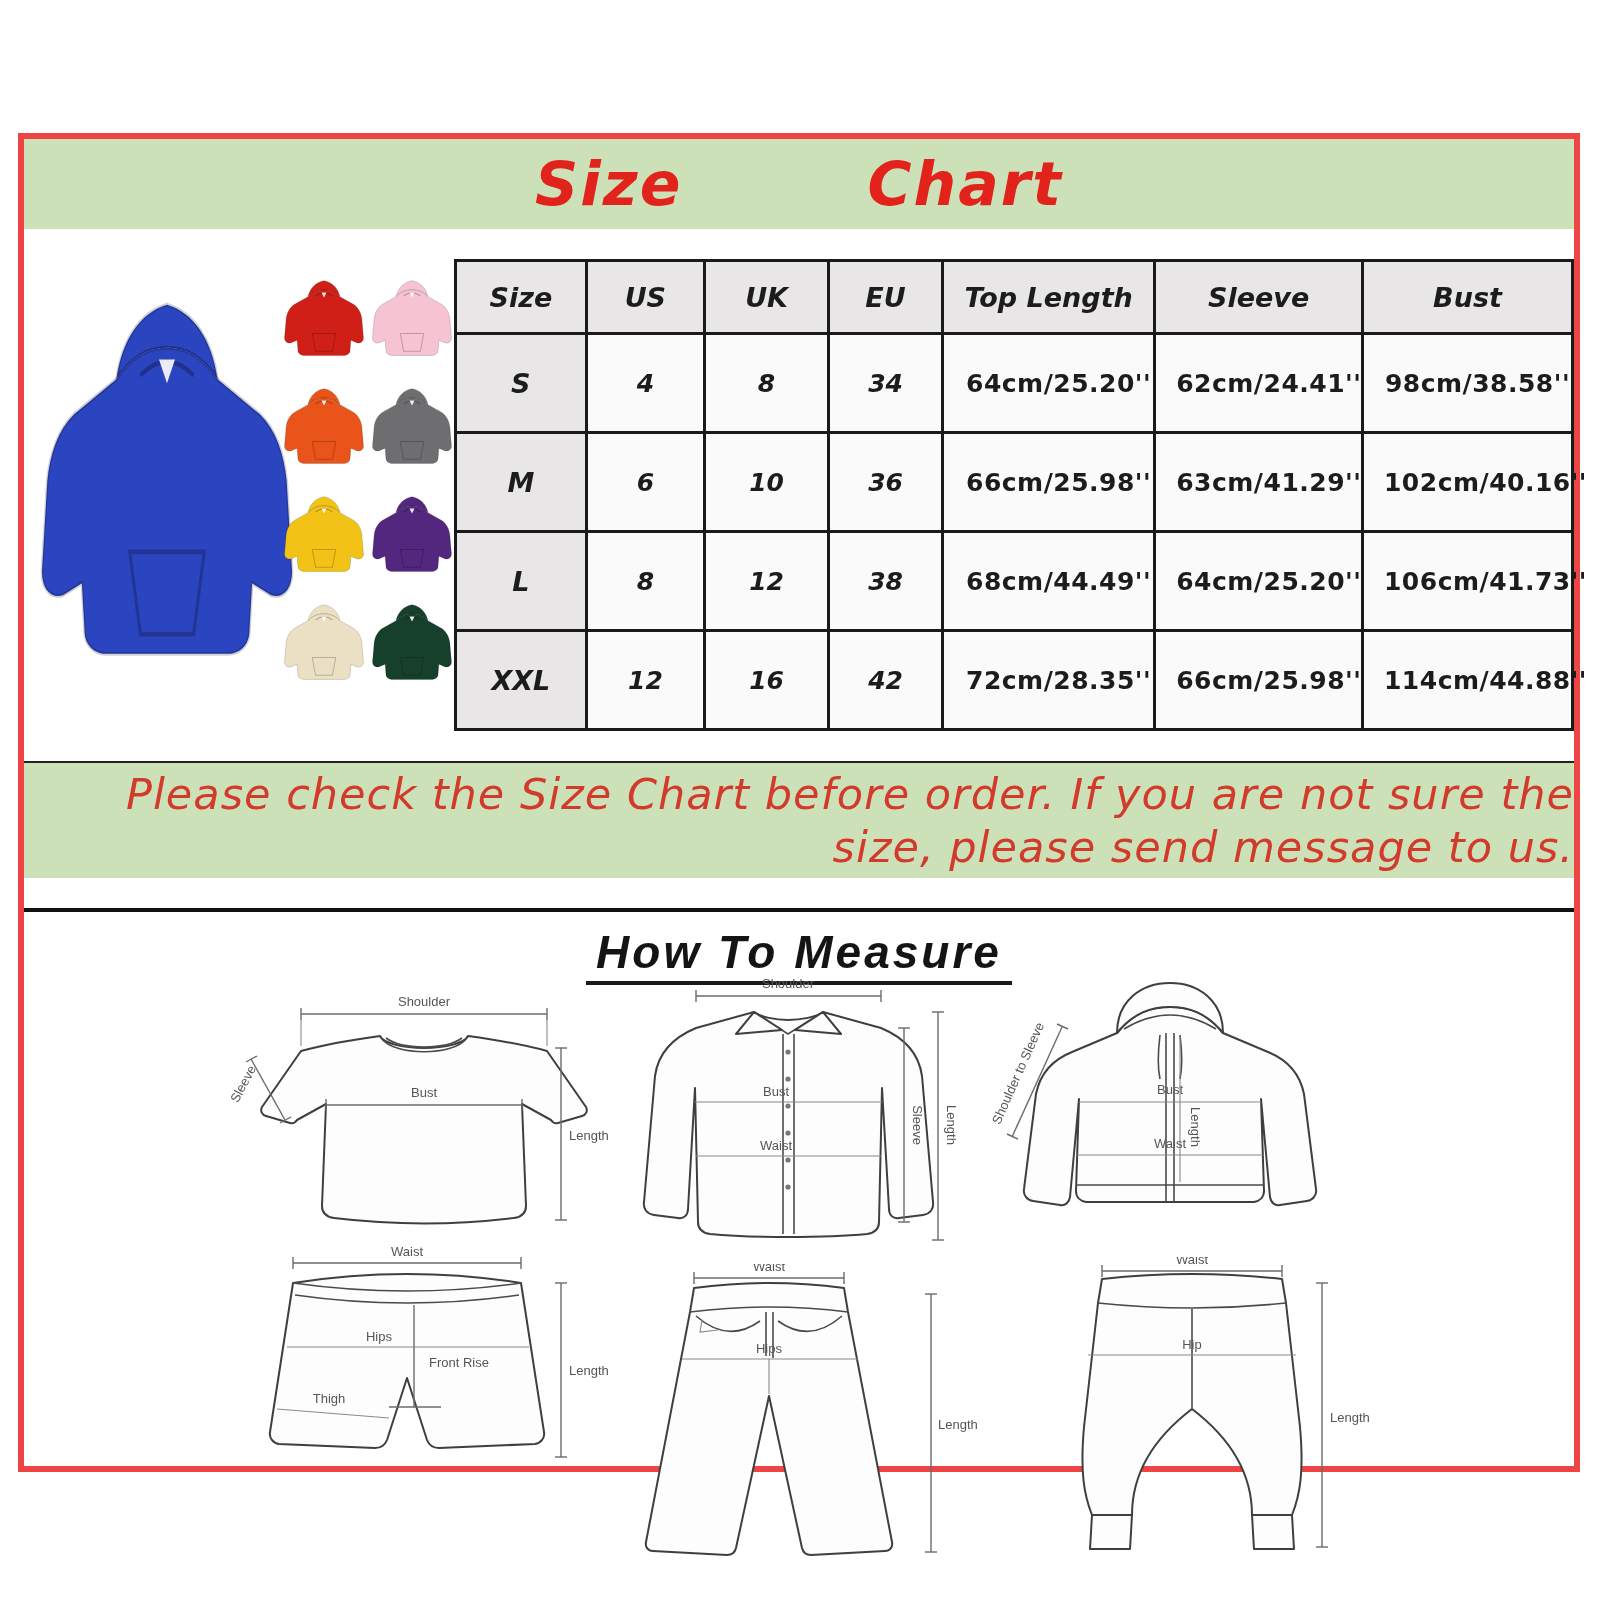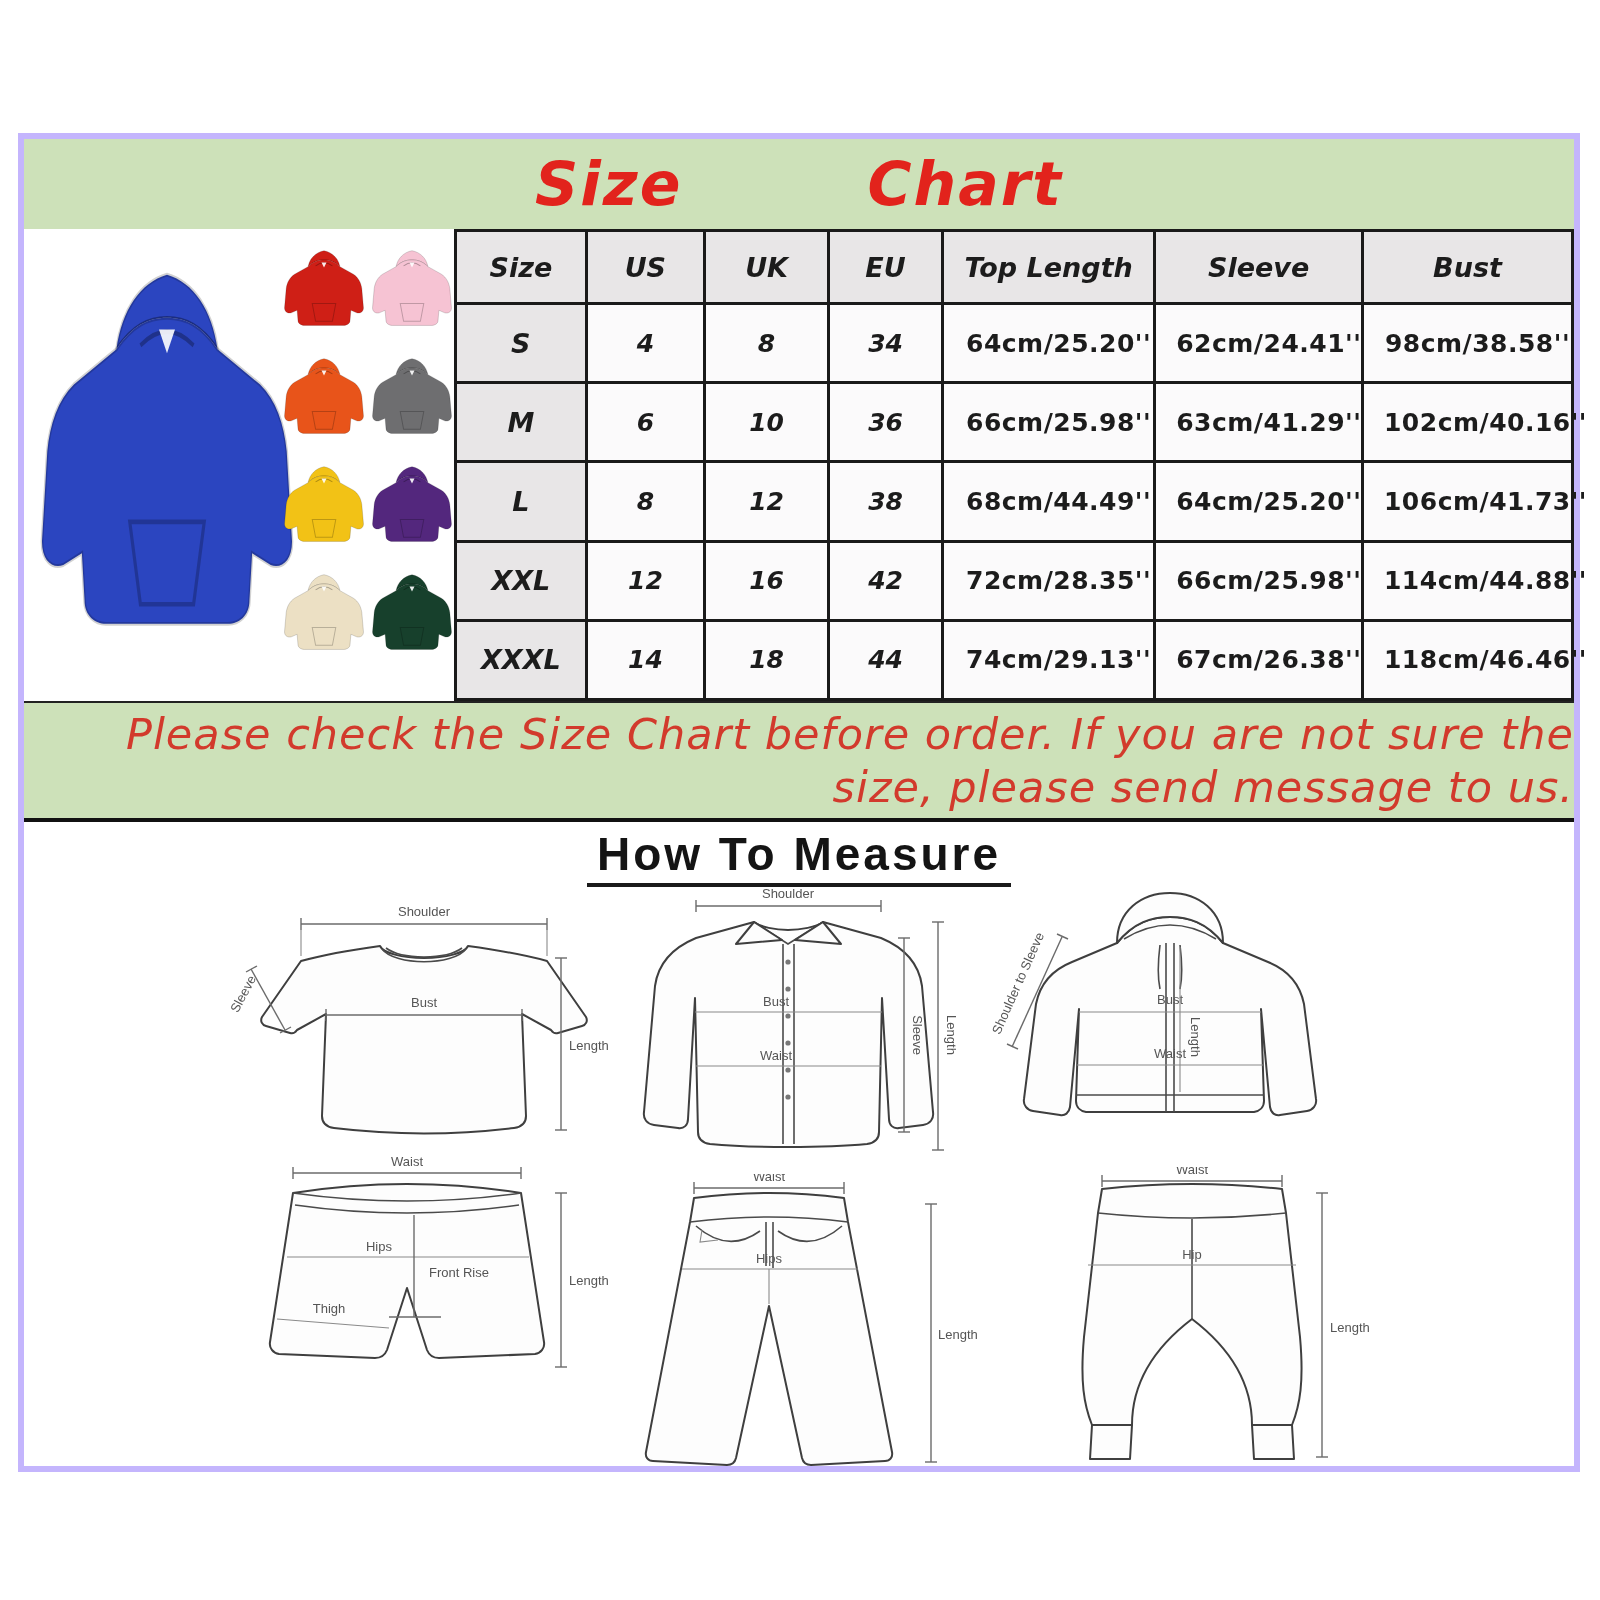--- a/index.html
+++ b/index.html
@@ -1,19 +1,19 @@
 <!DOCTYPE html>
 <html><head>
 <meta charset="utf-8">
 <style>
   html,body{margin:0;padding:0;background:#fff;}
   .page{position:relative;width:1600px;height:1600px;background:#fff;overflow:hidden;
         font-family:"DejaVu Sans",sans-serif;}
   .board{position:absolute;left:18px;top:133px;width:1550px;height:1327px;
-         border:6px solid #c4b5fd;background:#fff;display:flex;flex-direction:column;}
+         border:6px solid #ef4444;background:#fff;display:flex;flex-direction:column;gap:30px;}
   
   .title-band{height:90px;flex:0 0 90px;background:#cde1b9;display:flex;align-items:center;
               justify-content:center;gap:185px;}
   .title-band span{font-size:60px;font-weight:bold;font-style:italic;color:#e2231c;
                    letter-spacing:2px;}
   
   .upper{flex:0 0 472px;height:472px;display:flex;background:#fff;}
   .hoodie-panel{position:relative;flex:0 0 430px;background:#fff;}
   .hoodie-main{position:absolute;left:10px;top:30px;}
   .hoodie-grid{position:absolute;left:258px;top:12px;display:grid;
@@ -27,21 +27,21 @@
   .size-table td{background:#fbfafb;font-size:25px;}
   .size-table td.num{font-style:italic;}
   .size-table td.meas{font-style:normal;letter-spacing:.5px;padding-left:20px;}
   
   .notice-band{flex:0 0 115px;background:#cde1b9;display:flex;flex-direction:column;
                justify-content:center;align-items:flex-end;border-top:2px solid #222;}
   .notice-band div{font-size:43px;font-style:italic;color:#d23a2c;line-height:1.22;
                    letter-spacing:1px;white-space:nowrap;}
   
   .measure{position:relative;flex:1 1 auto;background:#fff;border-top:4px solid #111;}
-  .measure-head-wrap{text-align:center;margin-top:5px;}
+  .measure-head-wrap{text-align:center;margin-top:13px;font-style:italic;}
   .measure-head{display:inline-block;font-family:"Liberation Sans",sans-serif;font-size:46px;
                 font-weight:600;color:#141414;letter-spacing:3px;
                 border-bottom:4px solid #1a1a1a;padding:0 10px 2px;}
   .diagram{position:absolute;}
   .diagram path,.diagram line,.diagram circle{vector-effect:non-scaling-stroke;}
   .garment{fill:#fdfdfd;stroke:#3f3f3f;stroke-width:2;stroke-linejoin:round;}
   .detail{fill:none;stroke:#4a4a4a;stroke-width:1.6;}
   .faint{fill:none;stroke:#8a8a8a;stroke-width:1.1;}
   .mline{stroke:#6b6b6b;stroke-width:1.4;}
   .dtext{font-family:"Liberation Sans",sans-serif;font-size:13px;fill:#555;}
@@ -154,29 +154,20 @@
               <td class="meas">106cm/41.73''</td>
             </tr>
             <tr>
               <td class="rowhead">XXL</td>
               <td class="num">12</td>
               <td class="num">16</td>
               <td class="num">42</td>
               <td class="meas">72cm/28.35''</td>
               <td class="meas">66cm/25.98''</td>
               <td class="meas">114cm/44.88''</td>
-            </tr>
-            <tr>
-              <td class="rowhead">XXXL</td>
-              <td class="num">14</td>
-              <td class="num">18</td>
-              <td class="num">44</td>
-              <td class="meas">74cm/29.13''</td>
-              <td class="meas">67cm/26.38''</td>
-              <td class="meas">118cm/46.46''</td>
             </tr>
           </tbody>
         </table>
       </div>
     </div>
 
     <div class="notice-band">
       <div>Please check the Size Chart before order. If you are not sure the</div>
       <div>size, please send message to us.</div>
     </div>

